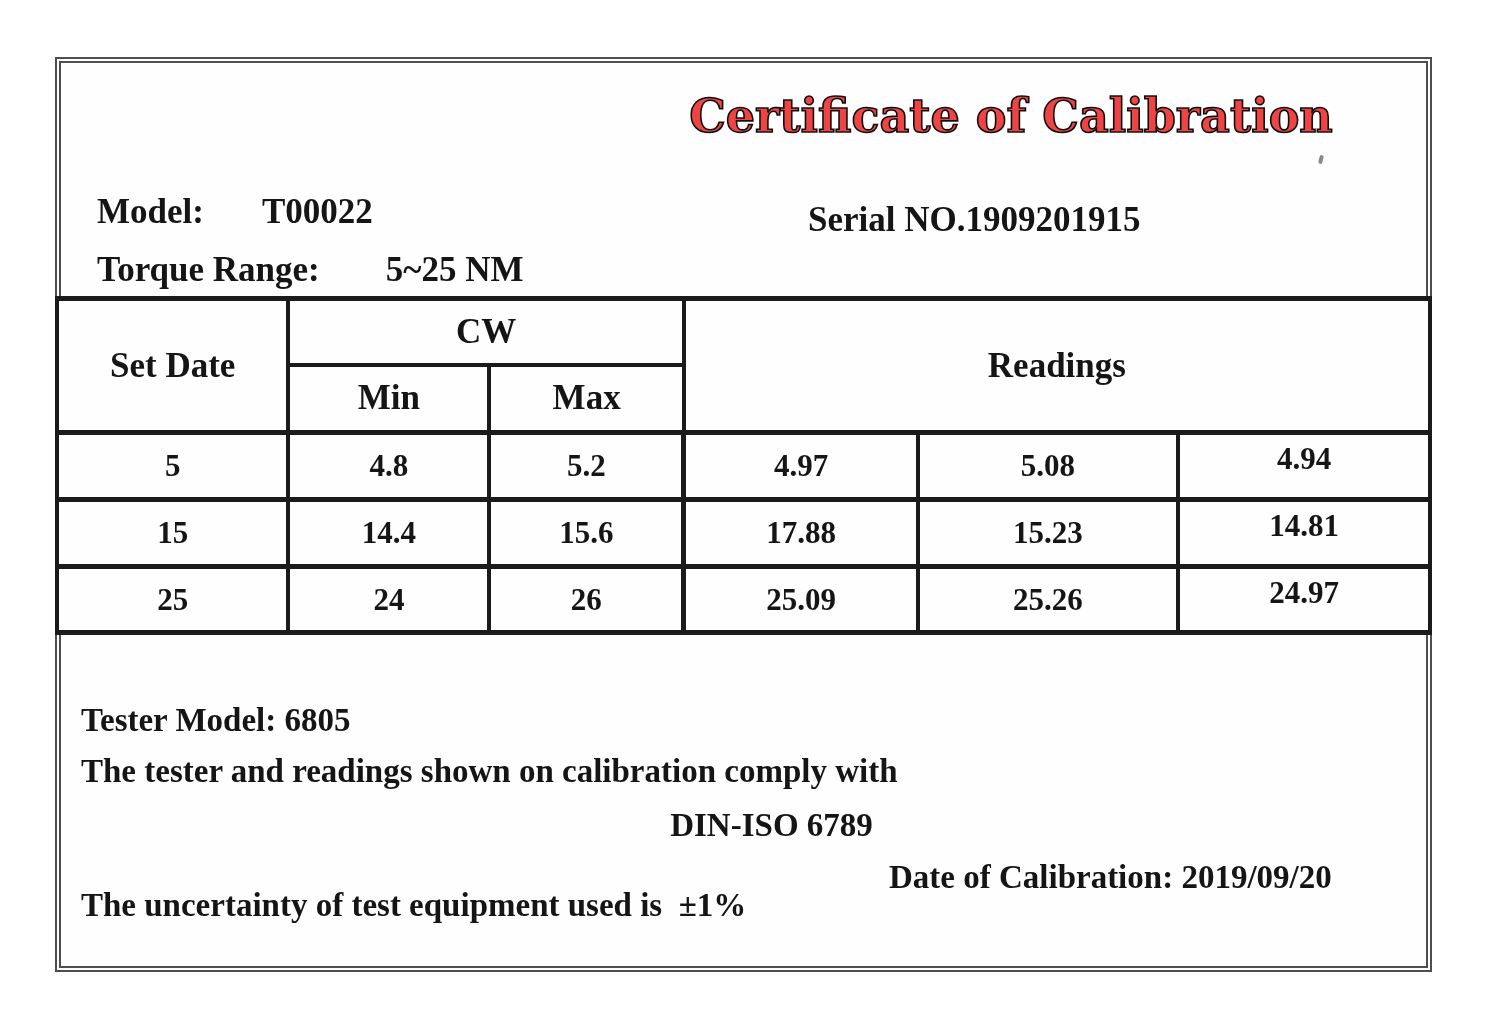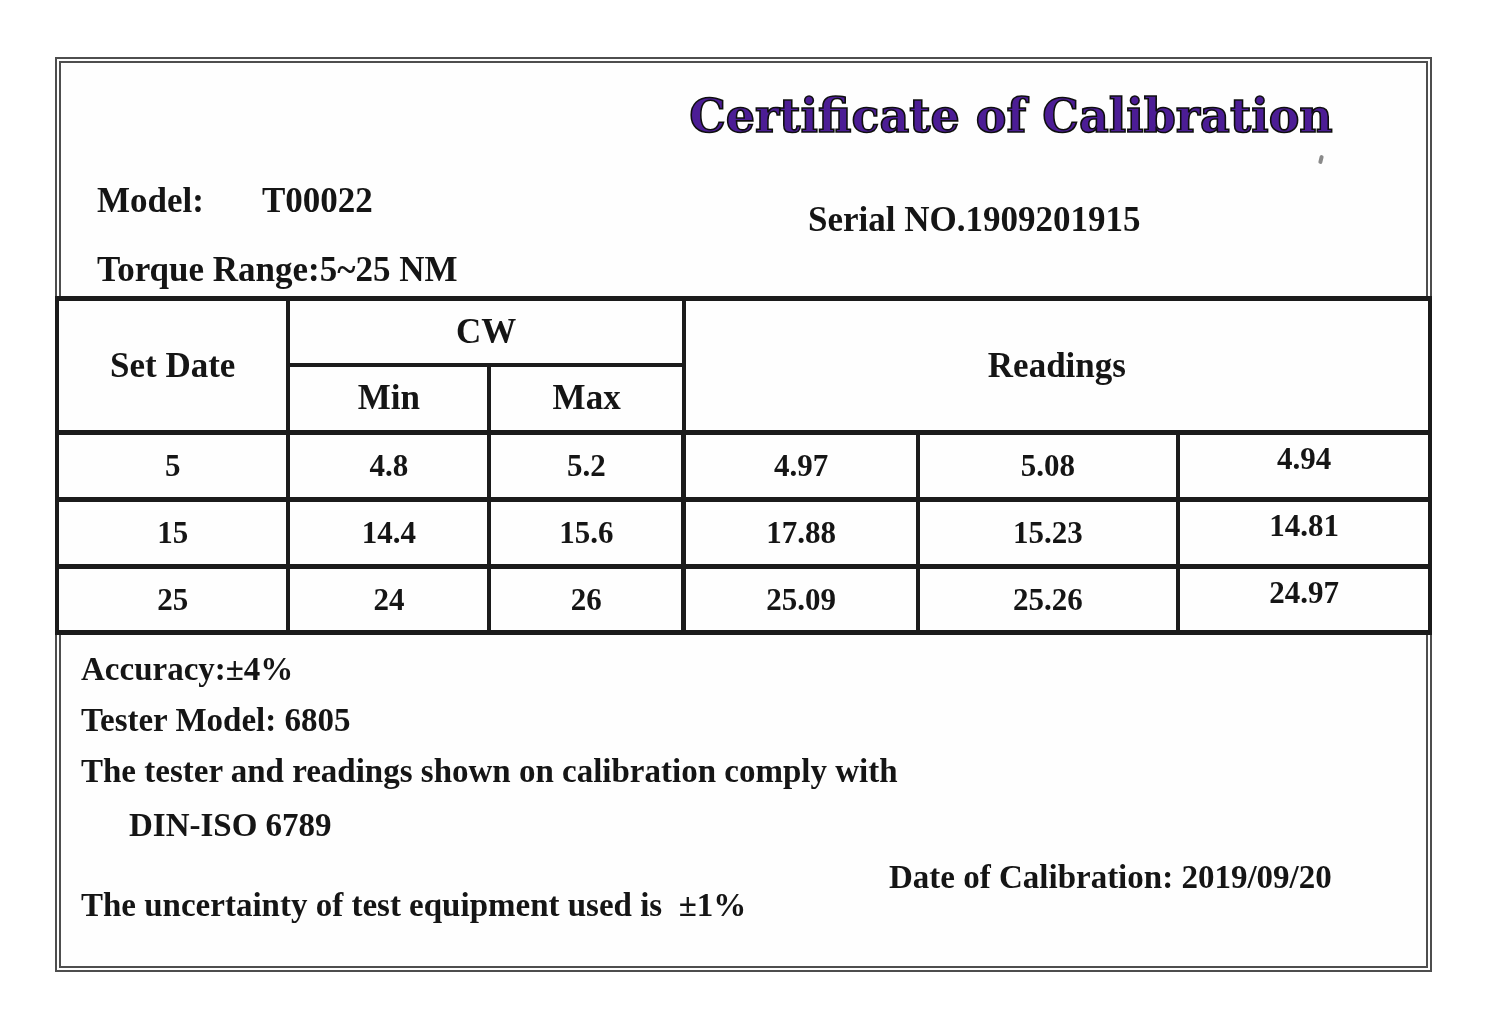--- a/index.html
+++ b/index.html
@@ -7,33 +7,33 @@
               font-family:"Liberation Serif", serif; color:#151515; }
 
   .page { position:relative; width:1500px; height:1027px; background:#ffffff; }
 
   .cert { position:absolute; left:55px; top:57px; width:1377px; height:915px;
           border:6px double #4e4e4e; background:#fefefe; }
 
   
   .title { position:absolute; top:26px; left:600px; width:700px; text-align:center;
            font-family:"DejaVu Serif", serif; font-weight:bold; font-size:46px;
-           color:#4c1d95; -webkit-text-stroke:1.6px #0e0e0e; letter-spacing:0px; }
+           color:#ef4444; -webkit-text-stroke:1.6px #0e0e0e; letter-spacing:0px; }
 
   .speck1 { position:absolute; left:1258px; top:92px; width:4px; height:9px;
             background:#8a8a8a; transform:rotate(14deg); border-radius:2px; }
   .speck2 { position:absolute; left:120px; top:336px; width:6px; height:3px;
             background:#c9c9c9; transform:rotate(-20deg); border-radius:2px; }
 
   .info-line { position:absolute; font-size:35px; font-weight:bold; white-space:nowrap; }
-  .model-line  { top:118px; left:36px; }
+  .model-line  { top:129px; left:36px; }
   .model-line .val { margin-left:58px; }
   .serial-line { top:137px; left:747px; }
   .torque-line { top:187px; left:36px; }
-  .torque-line .val { }
+  .torque-line .val { margin-left:66px; }
 
   
   .table-wrap { position:absolute; top:233px; left:-6px; right:-6px; }
   table { width:100%; border-collapse:collapse; table-layout:fixed; }
   td { border:4px solid #1b1b1b; text-align:center; vertical-align:middle;
        font-weight:bold; padding:0; background:#fefefe; }
   tr.hdr1 td { border-top-width:5px; }
   tr.hdr1 td, tr.hdr2 td { font-size:35px; }
   td.cw-cell { font-size:37px;text-align:center; }
   tr.hdr1 { height:66px; }
@@ -42,21 +42,21 @@
   tr.data td { font-size:31px; border-top-width:5px; border-bottom-width:5px; }
   tr.data3 { height:66px; }
   td.last-col span { position:relative; top:-7px; }
   td.rd2 { border-left-width:5px; }
 
   
   .note { position:absolute; font-size:33px; font-weight:bold; white-space:pre; }
   .accuracy-note   { top:588px; left:20px; }
   .tester-note     { top:639px; left:20px; }
   .comply-note     { top:690px; left:20px; }
-  .standard-note   { top:744px; left:68px; right:0; }
+  .standard-note   { top:744px; left:56px; right:0; text-align:center; }
   .uncertainty-note{ top:824px; left:20px; }
   .date-note       { top:796px; left:828px; }
 </style>
 </head>
 <body>
 
 <div class="page">
   <div class="cert">
 
     <div class="title">Certificate of Calibration</div>
@@ -115,21 +115,20 @@
             <td>24</td>
             <td>26</td>
             <td class="rd2">25.09</td>
             <td>25.26</td>
             <td class="last-col"><span>24.97</span></td>
           </tr>
         </tbody>
       </table>
     </div>
 
-    <div class="note accuracy-note">Accuracy:±4%</div>
 
     <div class="note tester-note">Tester Model: 6805</div>
 
     <div class="note comply-note">The tester and readings shown on calibration comply with</div>
 
     <div class="note standard-note">DIN-ISO 6789</div>
 
     <div class="note uncertainty-note">The uncertainty of test equipment used is  ±1%</div>
 
     <div class="note date-note">Date of Calibration: 2019/09/20</div>

